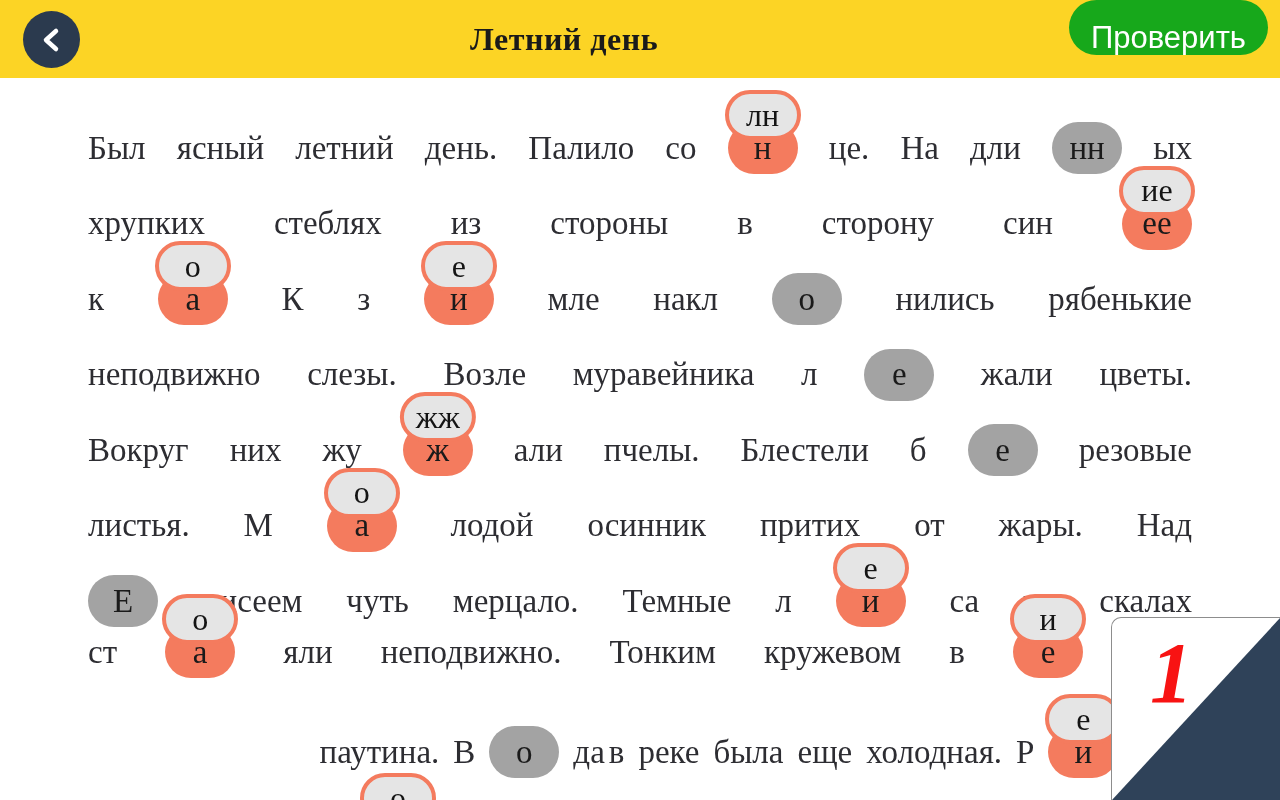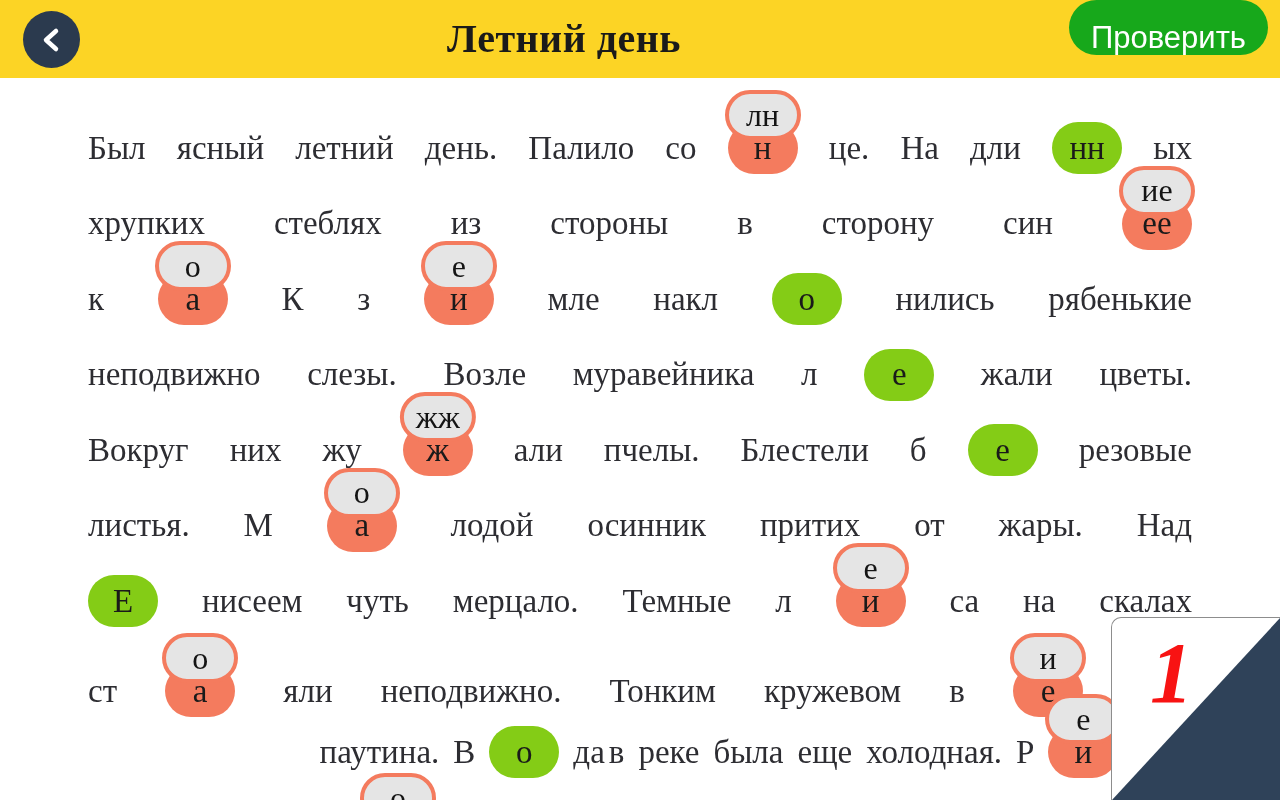--- a/index.html
+++ b/index.html
@@ -48,21 +48,21 @@
   .header-title {
     position: absolute;
     left: 0;
     top: 0;
     width: 1128px;
     height: 78px;
     line-height: 78px;
     text-align: center;
     font-family: "Liberation Serif", serif;
     font-weight: bold;
-    font-size: 40px;
+    font-size: 32px;
     color: #1A1A1A;
     letter-spacing: 0.5px;
     pointer-events: none;
   }
 
   .check-button {
     position: absolute;
     right: 12px;
     top: 0;
     height: 55px;
@@ -120,21 +120,21 @@
     padding: 0 10px;
     border-radius: 26px;
     font-family: "Liberation Serif", serif;
     font-size: 33px;
     color: #1A1A1A;
     cursor: pointer;
     vertical-align: middle;
     box-sizing: border-box;
   }
   .chip.red   { background: #F47B5E; }
-  .chip.green { background: #84cc16; }
+  .chip.green { background: #a3a3a3; }
 
   
   .popup {
     position: absolute;
     left: 50%;
     transform: translateX(-50%);
     bottom: 34px;
     min-width: 76px;
     height: 50px;
     padding: 0 12px;
@@ -280,21 +280,21 @@
         <span class="seg">нисеем</span>
         <span class="seg">чуть</span>
         <span class="seg">мерцало.</span>
         <span class="seg">Темные</span>
         <span class="seg">л</span>
         <span class="seg"><span class="chip red">и<span class="popup">е</span></span></span>
         <span class="seg">са</span>
         <span class="seg">на</span>
         <span class="seg">скалах</span>
       </div>
-      <div class="line" style="top: 593px; gap: 36px;">
+      <div class="line" style="top: 554px; gap: 36px;">
         <span class="seg">ст</span>
         <span class="seg"><span class="chip red">а<span class="popup">о</span></span></span>
         <span class="seg">яли</span>
         <span class="seg">неподвижно.</span>
         <span class="seg">Тонким</span>
         <span class="seg">кружевом</span>
         <span class="seg">в</span>
         <span class="seg"><span class="chip red">е<span class="popup">и</span></span></span>
         <span class="seg">села</span>
       </div>

